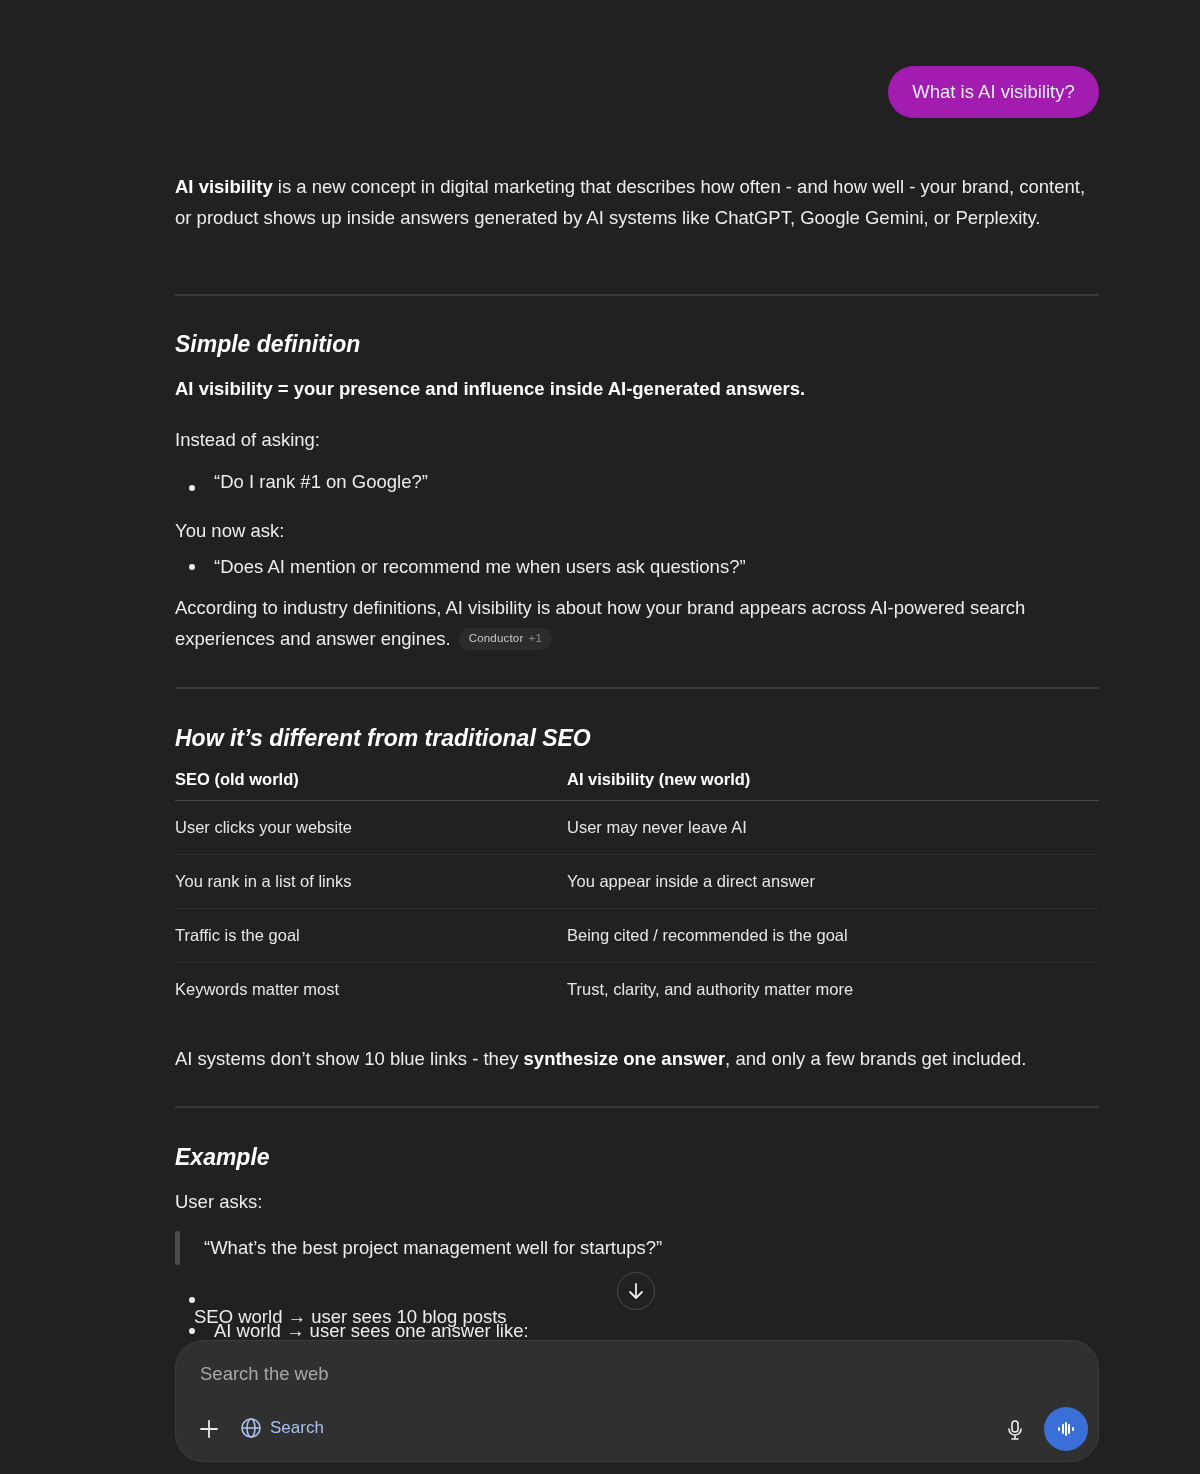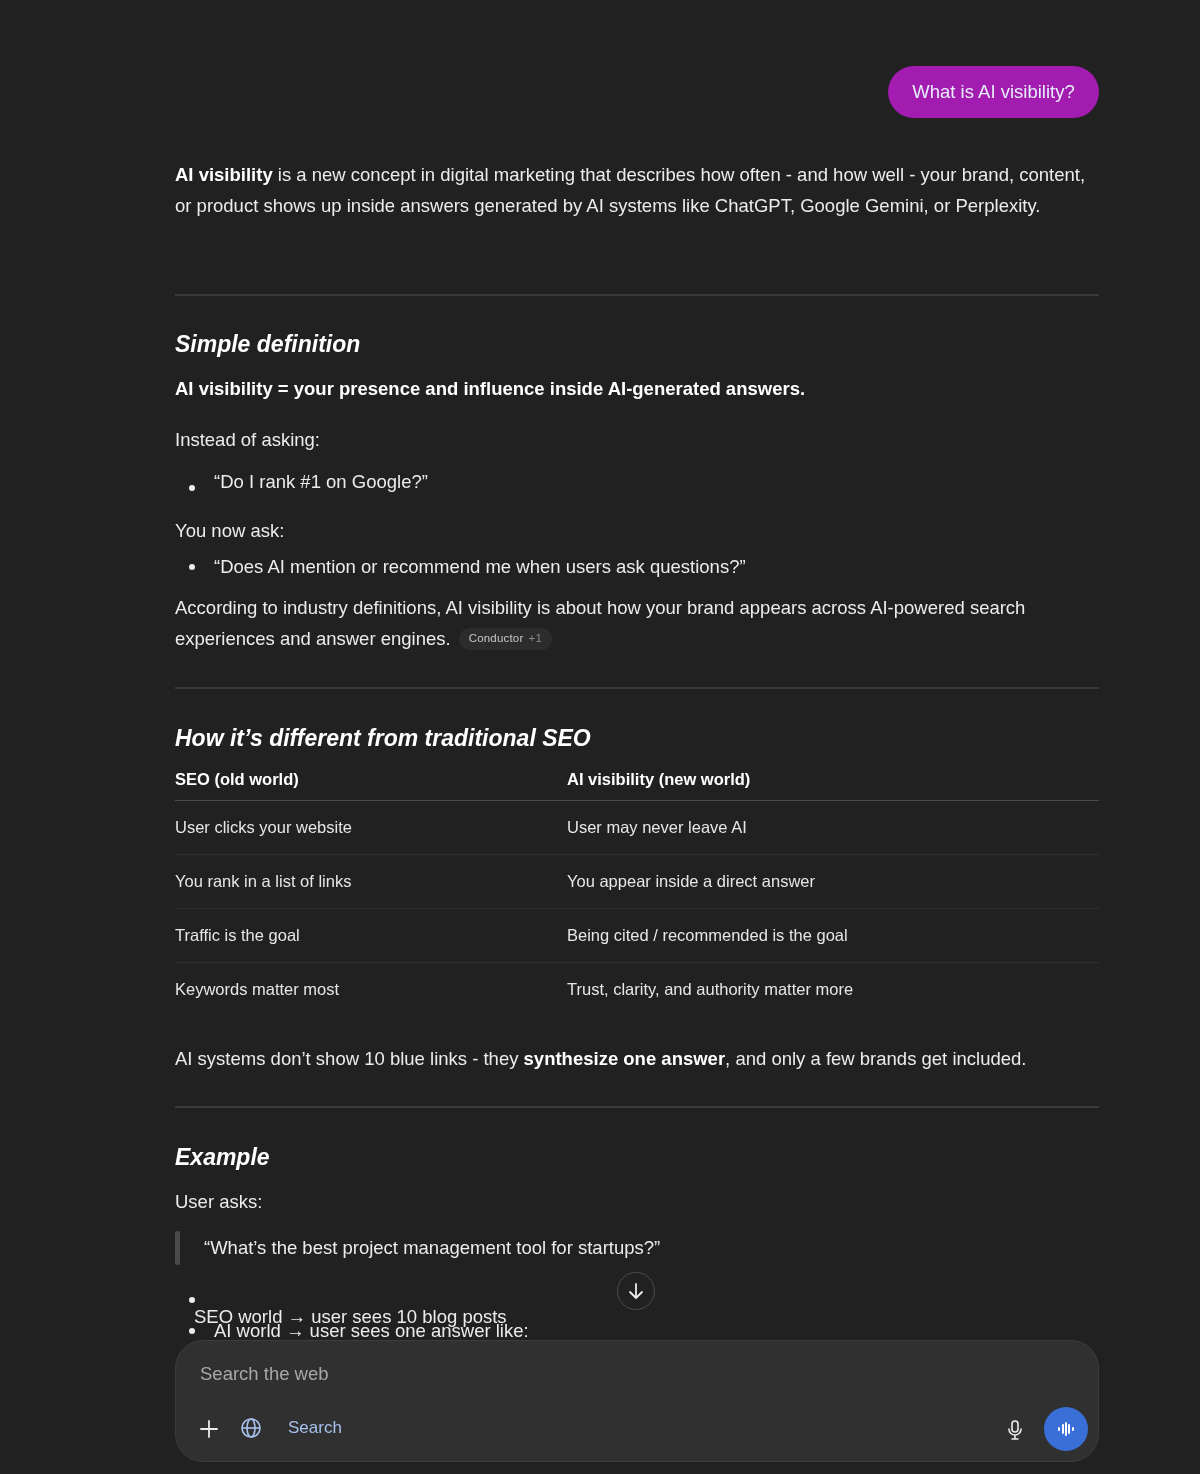--- a/index.html
+++ b/index.html
@@ -46,34 +46,34 @@
     display: flex; align-items: center; justify-content: center;
   }
 
   .composer {
     position: absolute; left: 175px; top: 1340px; width: 924px; height: 122px;
     background: #303030; border-radius: 28px; border: 1px solid #3c3c3c; padding-left: 44px;
   }
   .composer .placeholder { position: absolute; left: 24px; top: 22px; font-size: 18.5px; color: #a8a8a8; }
   .composer .plus-btn { position: absolute; left: 22px; top: 77px; width: 22px; height: 22px; }
   .composer .search-btn { position: absolute; left: 64px; top: 76px; display: flex; align-items: center; color: #a8c1ee; font-size: 17px; }
-  .composer .search-btn span { margin-left: 26px; }
+  .composer .search-btn span { margin-left: 8px; }
   .composer .mic { position: absolute; left: 828px; top: 78px; }
   .composer .voice { position: absolute; left: 868px; top: 66px; width: 44px; height: 44px; border-radius: 50%; background: #3a6fd8; display: flex; align-items: center; justify-content: center; }
 </style>
 </head>
 <body>
 
 <div class="user-bubble">
   <span>What is AI visibility?</span>
 </div>
 
 <div class="content">
 
-  <p class="p abs" style="top:159px;width:924px;"><span class="b">AI visibility</span><span> is a new concept in digital marketing that describes how often - and how well - your brand, content, or product shows up inside answers generated by AI systems like ChatGPT, Google Gemini, or Perplexity.</span></p>
+  <p class="p abs" style="top:171px;width:924px;"><span class="b">AI visibility</span><span> is a new concept in digital marketing that describes how often - and how well - your brand, content, or product shows up inside answers generated by AI systems like ChatGPT, Google Gemini, or Perplexity.</span></p>
 
   <div class="hr" style="top:294px;"></div>
 
   <div class="h2" style="top:331px;">Simple definition</div>
   <div class="p b abs" style="top:373px;">AI visibility = your presence and influence inside AI-generated answers.</div>
   <div class="p abs" style="top:424px;">Instead of asking:</div>
   <div class="bullet" style="top:468px;align-items:center;">
     <span class="dot"></span>
     <span class="txt">“Do I rank #1 on Google?”</span>
   </div>
@@ -120,21 +120,21 @@
 
   <p class="p abs" style="top:1043px;width:924px;"><span>AI systems don’t show 10 blue links - they </span><span class="b">synthesize one answer</span><span>, and only a few brands get included.</span></p>
 
   <div class="hr" style="top:1106px;"></div>
 
   <div class="h2" style="top:1144px;">Example</div>
   <div class="p abs" style="top:1186px;">User asks:</div>
 
   <div class="quote">
     <span class="bar"></span>
-    <span class="qt">“What’s the best project management tool for startups?”</span>
+    <span class="qt">“What’s the best project management well for startups?”</span>
   </div>
 
   <div class="bullet" style="top:1286px;flex-direction:column;">
     <span class="dot"></span>
     <span class="txt">SEO world → user sees 10 blog posts</span>
   </div>
   <div class="bullet" style="top:1317px;">
     <span class="dot"></span>
     <span class="txt">AI world → user sees one answer like:</span>
   </div>

